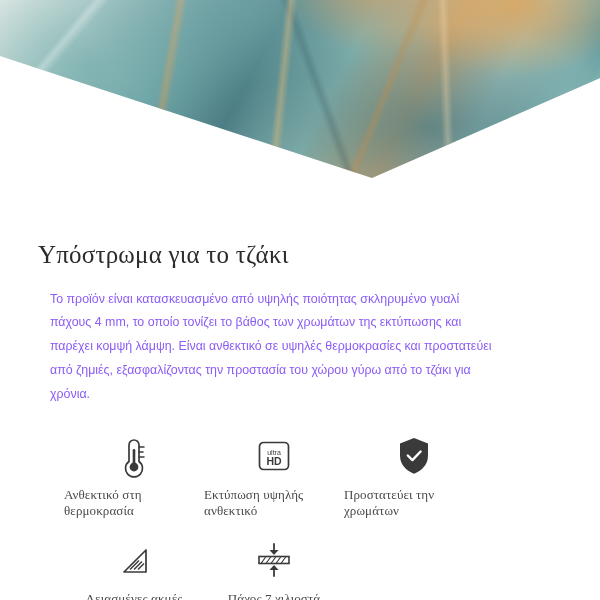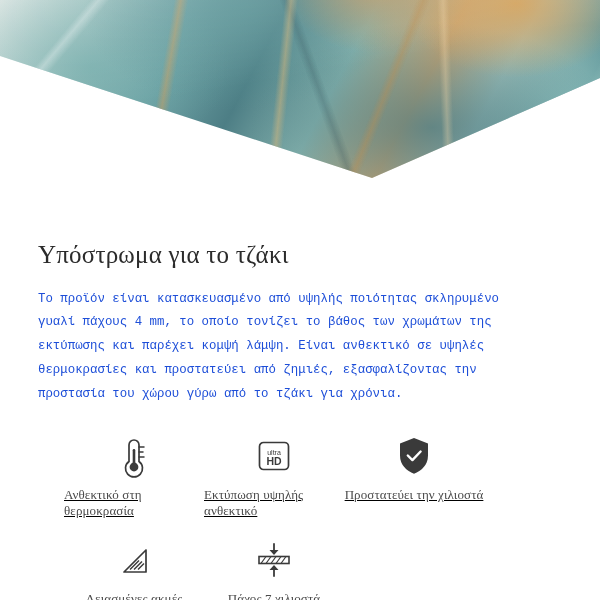--- a/index.html
+++ b/index.html
@@ -124,42 +124,41 @@
     font-size: 25px;
     line-height: 1.34;
     color: #2b2b2b;
     font-weight: 400;
     letter-spacing: .2px;
     margin: 0 0 16px 0;
   }
   .headline .line2 { display: block; }
 
   .body-copy {
-    font-family: Liberation Mono, monospace;
+    font-family: Liberation Sans, sans-serif;
     font-size: 12.4px;
     line-height: 1.92;
-    color: #1d4ed8;
-    margin: 0;
+    color: #8b5cf6;
+    margin: 12px;
     max-width: 528px;
   }
 
   
   .features {
     margin-top: 26px;
     display: grid;
     grid-template-columns: repeat(3, 1fr);
     grid-row-gap: 18px;
     padding: 0 26px;
   }
   .feature {
     display: flex;
     flex-direction: column;
     align-items: center;
     justify-content: flex-start;
-    text-decoration: underline;
   }
   .feature-icon {
     width: 46px;
     height: 46px;
     display: flex;
     align-items: center;
     justify-content: center;
     margin-bottom: 8px;
   }
   .feature-label {
@@ -218,21 +217,21 @@
         <div class="feature-label">Εκτύπωση υψηλής ανθεκτικό</div>
       </div>
 
       <div class="feature">
         <div class="feature-icon">
           <svg width="40" height="44" viewBox="0 0 40 44">
             <path d="M20 4 L34 9.5 v12 c0 9.5 -6.6 15.4 -14 18.2 C12.6 36.9 6 31 6 21.5 V9.5 Z" fill="#3a3a3a"></path>
             <path d="M13.8 21.5 l4.6 4.6 l8.2 -8.6" fill="none" stroke="#ffffff" stroke-width="2.4" stroke-linecap="round" stroke-linejoin="round"></path>
           </svg>
         </div>
-        <div class="feature-label">Προστατεύει την χιλιοστά</div>
+        <div class="feature-label">Προστατεύει την χρωμάτων</div>
       </div>
 
 
       <div class="feature">
         <div class="feature-icon">
           <svg width="40" height="40" viewBox="0 0 40 40">
             <path d="M10 32 L32 10 L32 32 Z" fill="none" stroke="#3a3a3a" stroke-width="1.7" stroke-linejoin="round"></path>
             <line x1="16" y1="29.5" x2="25" y2="20.5" stroke="#3a3a3a" stroke-width="1.4"></line>
             <line x1="20" y1="29.5" x2="28" y2="21.5" stroke="#3a3a3a" stroke-width="1.4"></line>
             <line x1="24" y1="29.5" x2="30" y2="23.5" stroke="#3a3a3a" stroke-width="1.4"></line>

